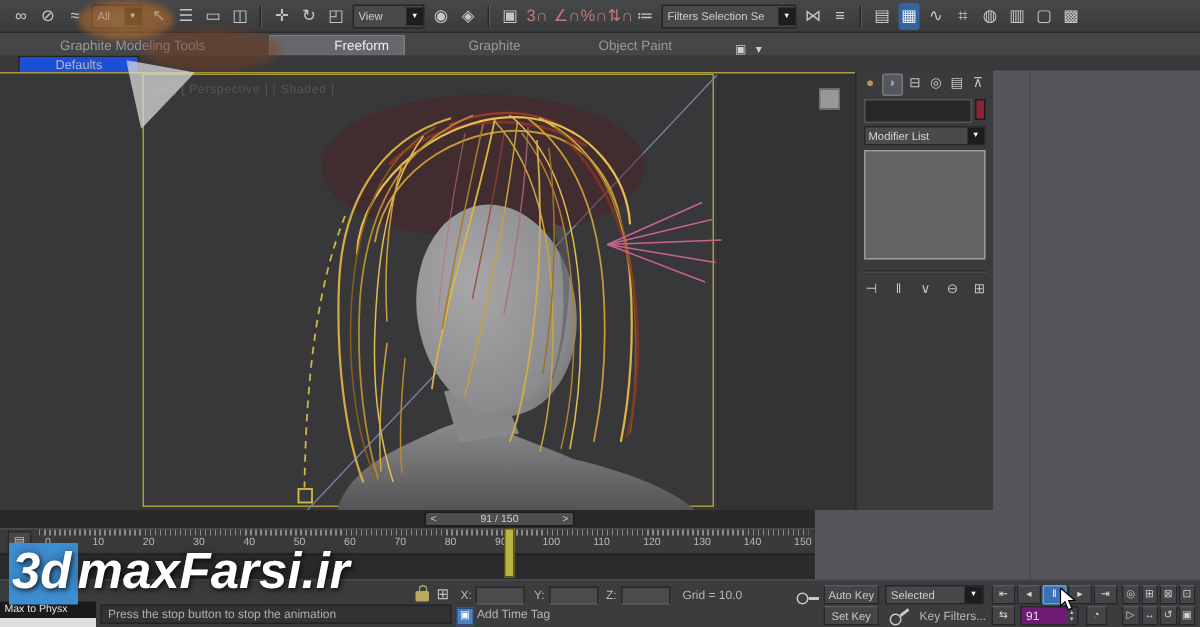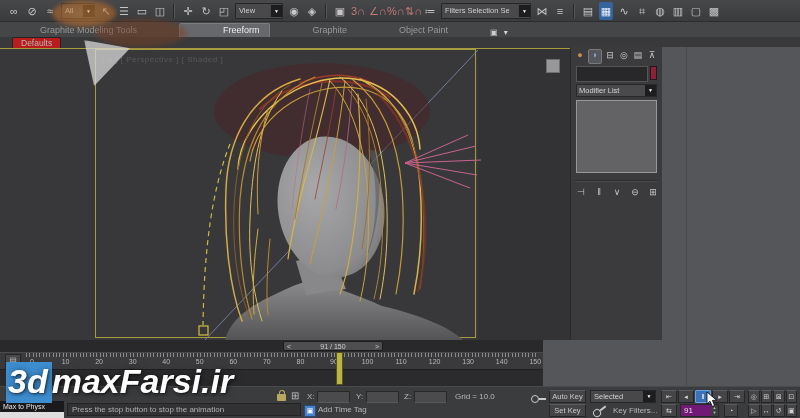--- a/index.html
+++ b/index.html
@@ -14,21 +14,21 @@
   .tb-sep{width:1px;height:14px;background:#28282a;border-right:1px solid #55565a;margin:0 2px;}
   .tb-dd{display:inline-flex;height:14px;background:#49494c;border:1px solid #26262a;align-items:center;border-radius:1px;}
   .tb-dd .dd-label{font-size:7.5px;color:#cfcfcf;padding:0 3px;white-space:nowrap;overflow:hidden;flex:1;}
   .tb-dd .dd-arrow{width:11px;height:12px;background:#1d1d1f;color:#fff;font-size:5px;line-height:12px;text-align:center;border-left:1px solid #444;}
   
   .ribbon-tabs{position:absolute;left:0;top:22px;width:800px;height:15px;background:#454648;display:flex;align-items:flex-end;padding-left:30px;gap:32px;box-sizing:border-box;}
   .rtab{font-size:9px;color:#989898;padding:1px 10px 2px;white-space:nowrap;}
   .rtab.active{background:#66686b;color:#ececec;border:1px solid #7a7c7e;border-bottom:none;border-radius:2px 2px 0 0;padding-left:43px;}
   .rtab-ovf{font-size:8px;color:#cfcfcf;letter-spacing:2px;}
   .ribbon-sub{position:absolute;left:0;top:37px;width:800px;height:11px;background:#39393b;box-sizing:border-box;}
-  .defaults-tab{position:absolute;left:12px;top:0;font-size:8.5px;color:#b8b8b8;background:#b91c1c;border:1px solid #232325;border-bottom:none;border-radius:2px 2px 0 0;padding:0 8px;line-height:10px;}
+  .defaults-tab{position:absolute;left:12px;top:0;font-size:8.5px;color:#b8b8b8;background:#1d4ed8;border:1px solid #232325;border-bottom:none;border-radius:2px 2px 0 0;padding:0 24px;line-height:10px;}
   .vline-yellow{position:absolute;left:0;top:48px;width:570px;height:1px;background:#a89d3e;z-index:5;}
   
   .viewport{position:absolute;left:0;top:49px;width:570px;height:291px;background:#38383b;overflow:hidden;}
   .vp-right-strip{position:absolute;left:478px;top:0;width:92px;height:291px;background:#333336;}
   .vp-yellow-rect{position:absolute;left:95px;top:0;width:381px;height:289px;border:1px solid #a89d3e;box-sizing:border-box;}
   .vp-label{position:absolute;left:102px;top:6px;font-size:8px;color:#9a9a9a;opacity:.3;letter-spacing:.5px;}
   .vp-svg{position:absolute;left:0;top:0;}
   .vp-cube{position:absolute;left:546px;top:10px;width:12px;height:12px;background:#98989a;border:1px solid #6e6e70;}
   
   .cmd-panel{position:absolute;left:570px;top:47px;width:92px;height:295px;background:#3b3b3e;border-left:1px solid #2a2a2c;box-sizing:border-box;}

